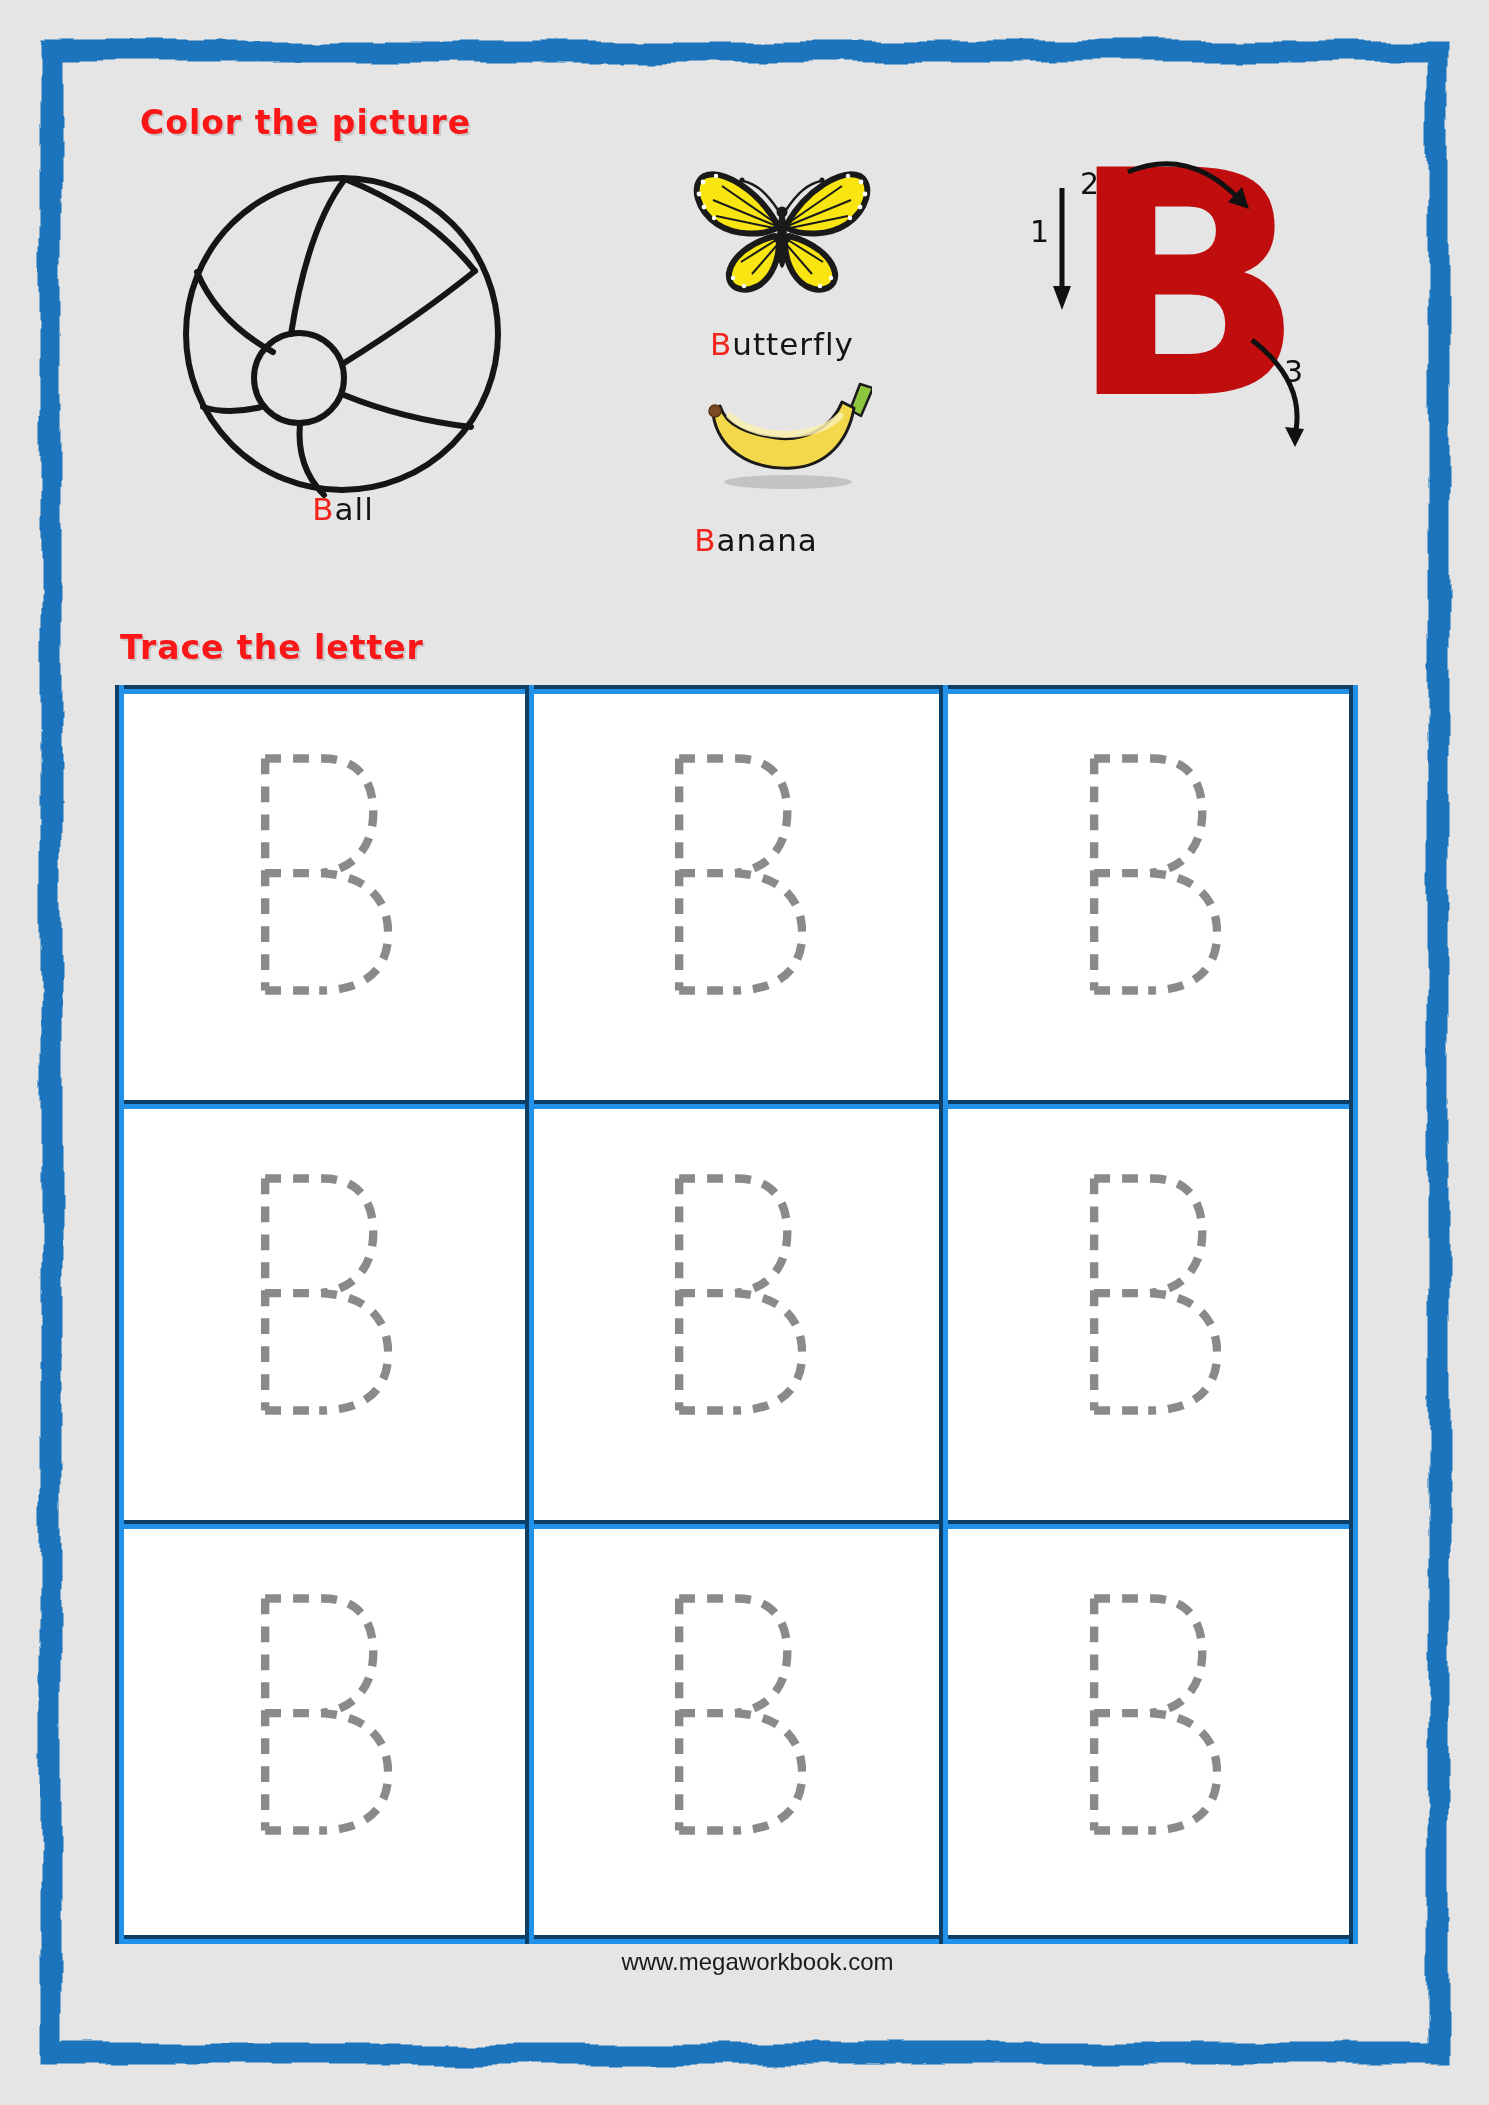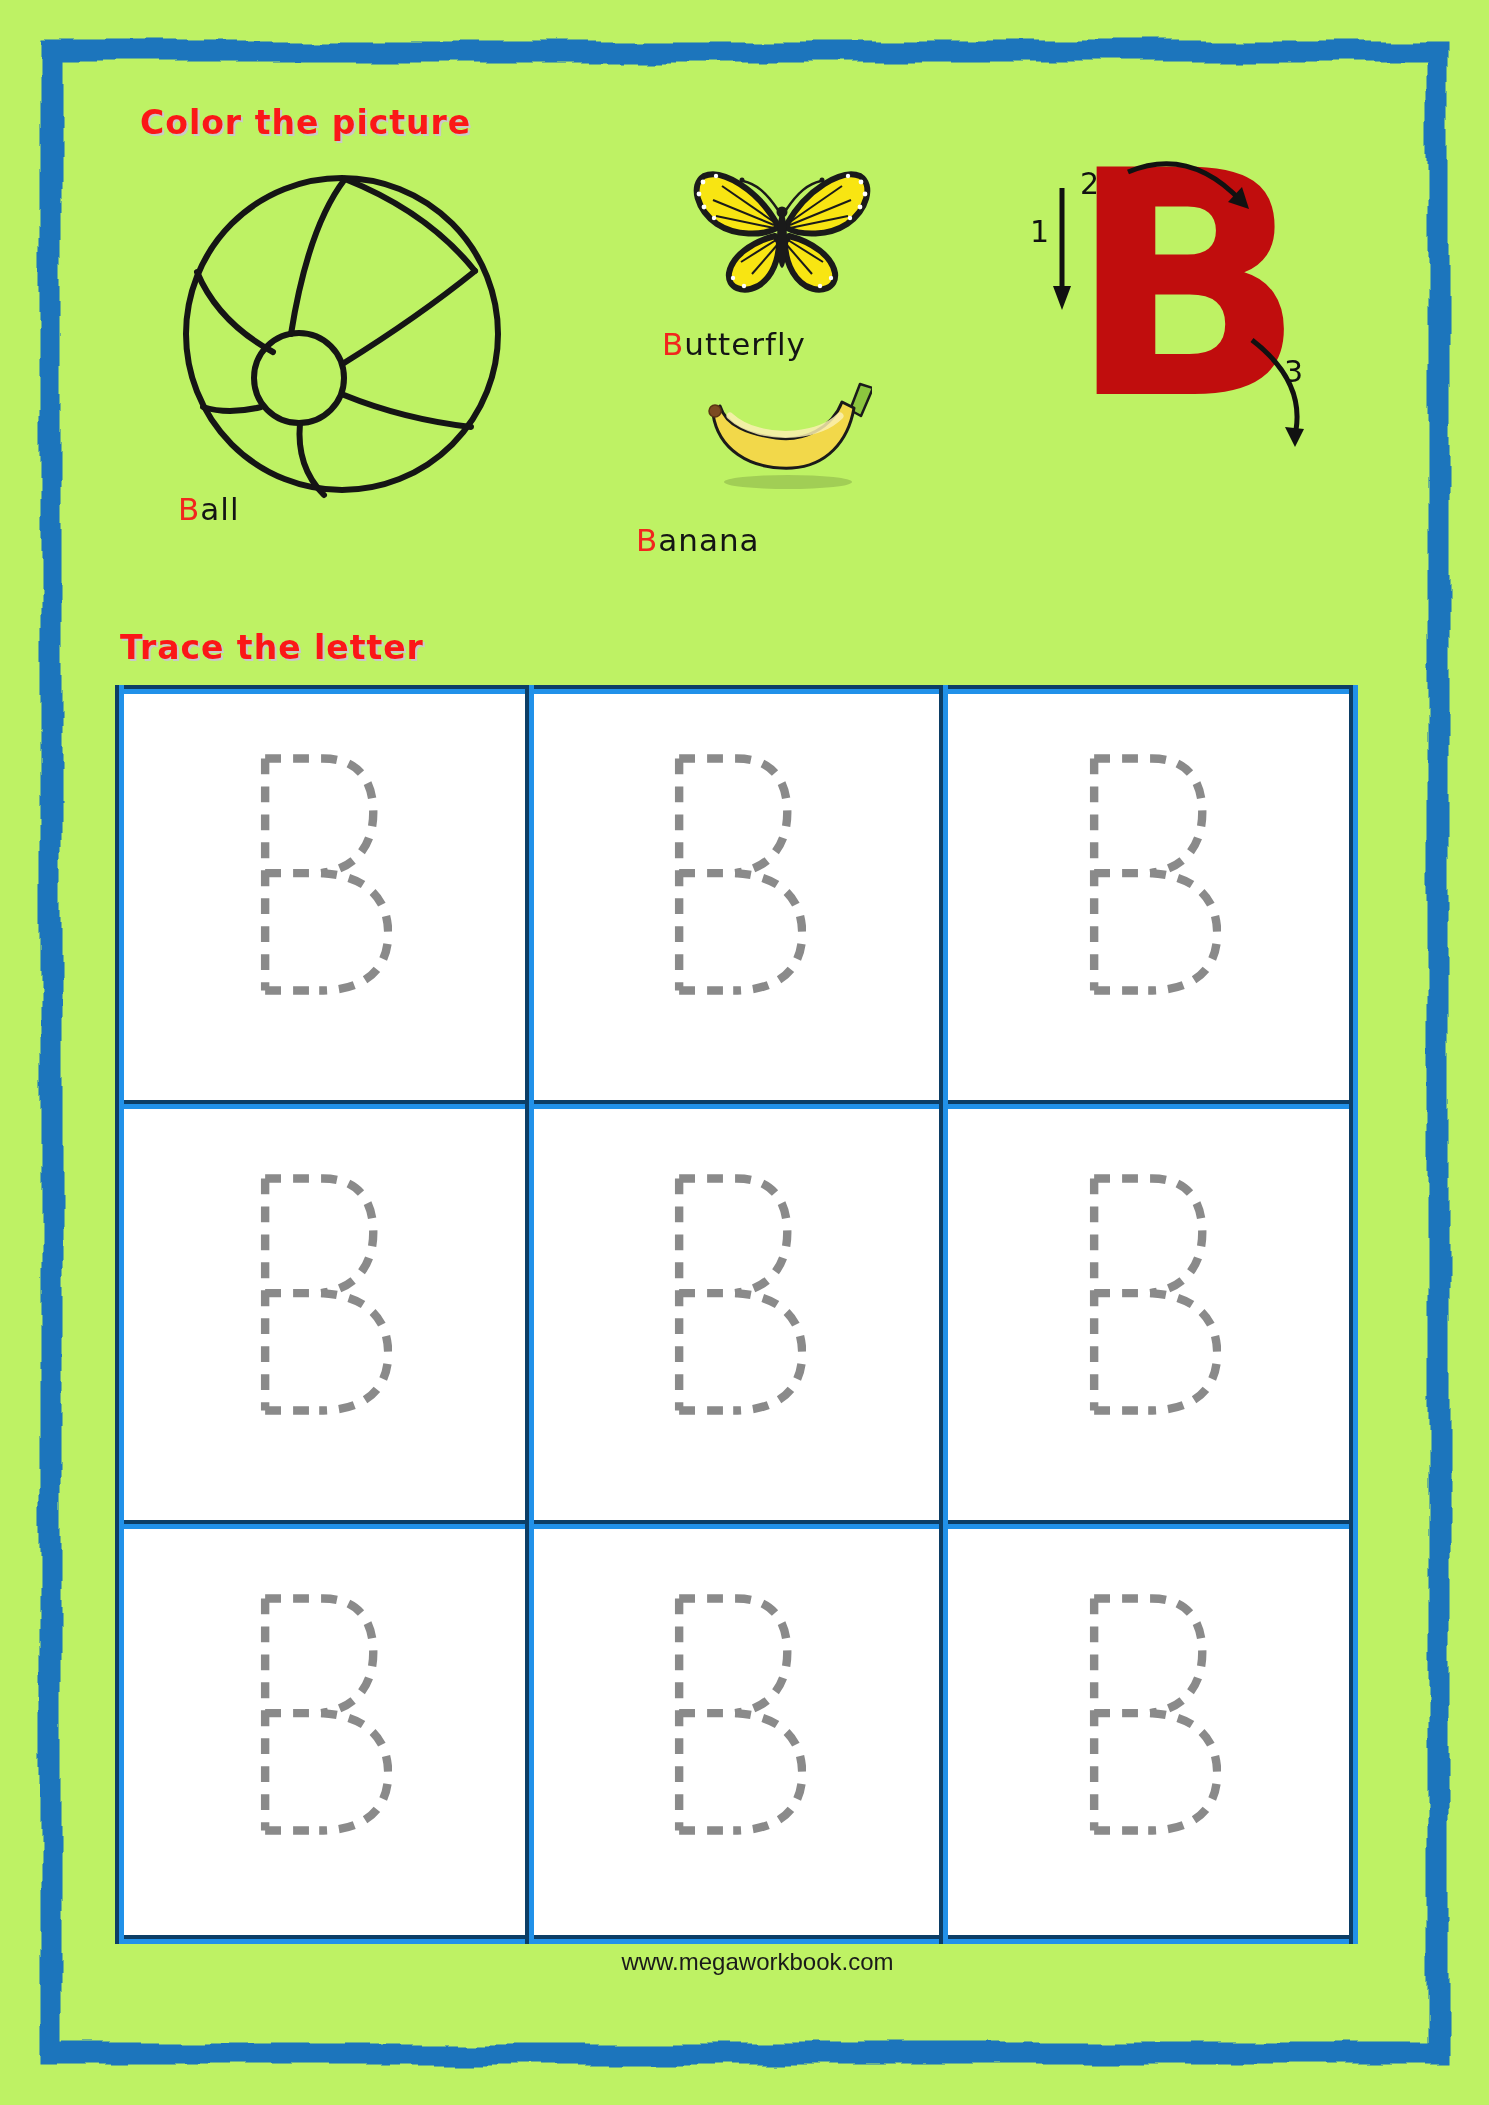--- a/index.html
+++ b/index.html
@@ -1,26 +1,26 @@
 <!DOCTYPE html>
 <html><head>
 <meta charset="utf-8">
 <style>
   html,body{margin:0;padding:0;background:#ffffff;}
   .page{
-    position:relative;width:1489px;height:2105px;background:#bef264;
+    position:relative;width:1489px;height:2105px;background:#e5e5e5;
     font-family:"DejaVu Sans",sans-serif;overflow:hidden;
   }
   .page-border{position:absolute;left:0;top:0;pointer-events:none;}
   .red-heading{
     position:absolute;color:#fb1717;font-weight:bold;font-size:33px;
     letter-spacing:1px;text-shadow:2px 2px 0 #c9c9c9;white-space:nowrap;
   }
   .word-label{
-    position:absolute;font-size:31px;color:#141414;text-align:left;
+    position:absolute;font-size:31px;color:#141414;text-align:center;
     letter-spacing:1px;white-space:nowrap;
   }
   .word-label .first{color:#f2251d;}
   .art{position:absolute;}
   .big-letter{
     position:absolute;left:1068px;top:130px;font-size:312px;line-height:1;
     font-weight:bold;color:#c00d0d;
   }
   .step-num{
     position:absolute;font-size:30px;color:#111;font-weight:normal;

